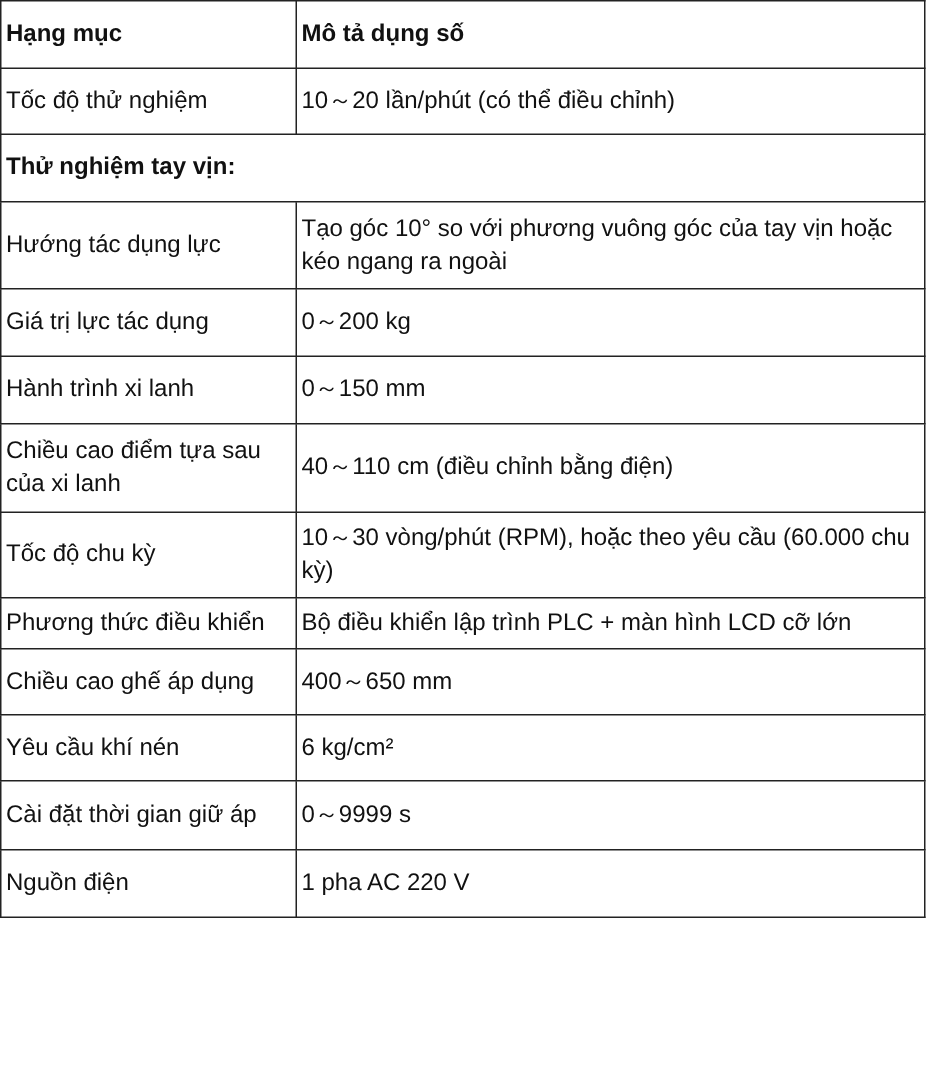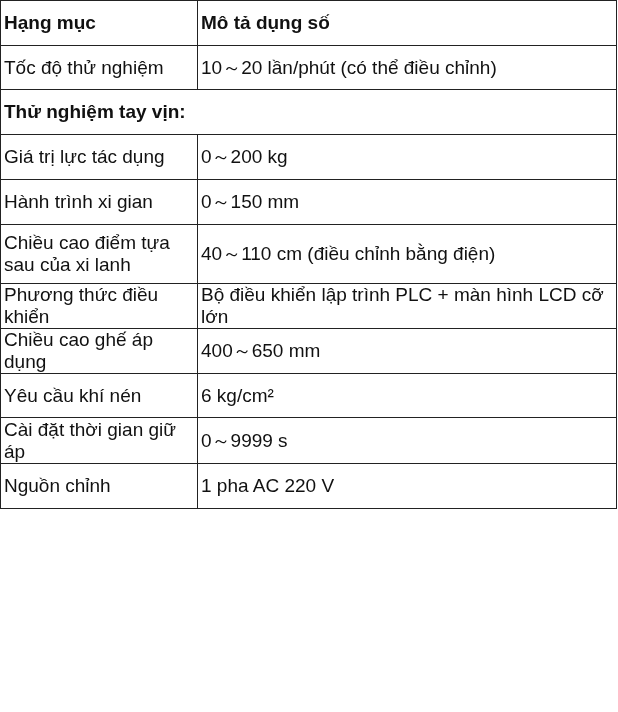--- a/index.html
+++ b/index.html
@@ -1,18 +1,18 @@
 <!DOCTYPE html>
 <html><head>
 <meta charset="utf-8">
 <style>
   html, body { margin:0; padding:0; background:#ffffff; }
   body { width:618px; height:712px; overflow:hidden; font-family:"Liberation Sans", "DejaVu Sans", sans-serif; color:#111; }
   table { border-collapse:collapse; width:617px; table-layout:fixed; margin:0; }
-  td, th { border:1.3px solid #222; padding:0 3px; font-size:19px; line-height:22px; text-align:left; vertical-align:middle; font-weight:normal; }
+  td, th { border:1.3px solid #222; padding:0 3px; font-size:16px; line-height:22px; text-align:left; vertical-align:middle; font-weight:normal; }
   th { font-weight:bold; }
   col.c1 { width:197px; }
   .h-sec { font-weight:bold; padding-left:3px; }
 </style>
 </head>
 <body>
 
 <table>
   <colgroup>
       <col class="c1">
@@ -25,46 +25,54 @@
     </tr>
   </thead>
   <tbody id="tbody">
       <tr style="height: 44px;">
         <td>Tốc độ thử nghiệm</td>
         <td>10～20 lần/phút (có thể điều chỉnh)</td>
       </tr>
       <tr style="height: 45px;">
         <td colspan="2" class="h-sec">Thử nghiệm tay vịn:</td>
       </tr>
+      <tr style="height: 58px;">
+        <td>Hướng tác dụng lực</td>
+        <td>Tạo góc 10° so với phương vuông góc của tay vịn hoặc kéo ngang ra ngoài</td>
+      </tr>
       <tr style="height: 45px;">
         <td>Giá trị lực tác dụng</td>
         <td>0～200 kg</td>
       </tr>
       <tr style="height: 45px;">
-        <td>Hành trình xi gian</td>
+        <td>Hành trình xi lanh</td>
         <td>0～150 mm</td>
       </tr>
       <tr style="height: 59px;">
         <td>Chiều cao điểm tựa sau của xi lanh</td>
         <td>40～110 cm (điều chỉnh bằng điện)</td>
+      </tr>
+      <tr style="height: 57px;">
+        <td>Tốc độ chu kỳ</td>
+        <td>10～30 vòng/phút (RPM), hoặc theo yêu cầu (60.000 chu kỳ)</td>
       </tr>
       <tr style="height: 34px;">
         <td>Phương thức điều khiển</td>
         <td>Bộ điều khiển lập trình PLC + màn hình LCD cỡ lớn</td>
       </tr>
       <tr style="height: 44px; padding-left: 32px;">
         <td>Chiều cao ghế áp dụng</td>
         <td>400～650 mm</td>
       </tr>
       <tr style="height: 44px;">
         <td>Yêu cầu khí nén</td>
         <td>6 kg/cm²</td>
       </tr>
       <tr style="height: 46px;">
         <td>Cài đặt thời gian giữ áp</td>
         <td>0～9999 s</td>
       </tr>
       <tr style="height: 45px;">
-        <td>Nguồn chỉnh</td>
+        <td>Nguồn điện</td>
         <td>1 pha AC 220 V</td>
       </tr>
     </tbody>
 </table>
 
 </body></html>

